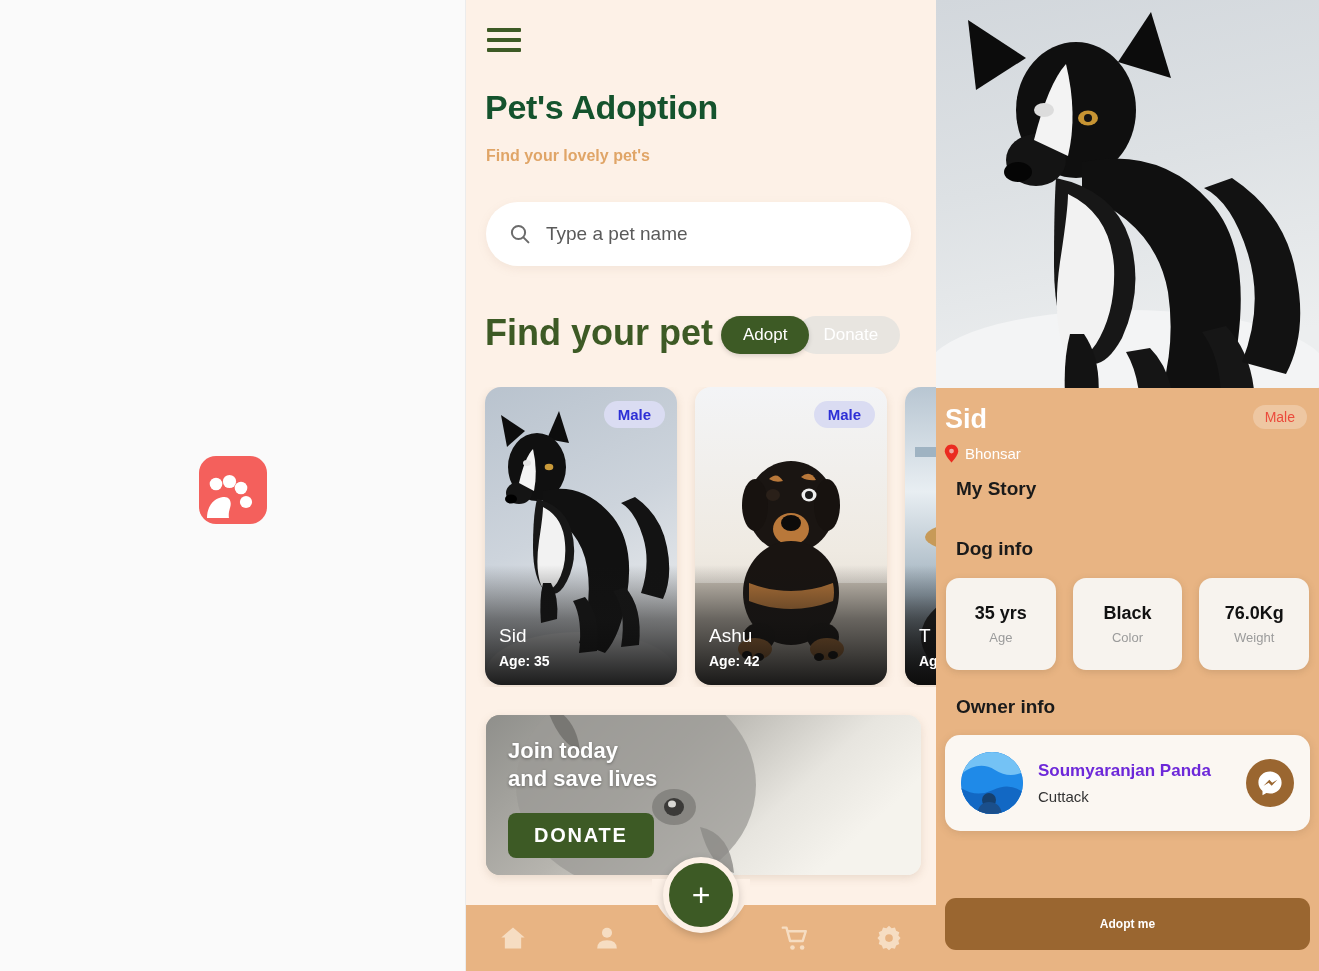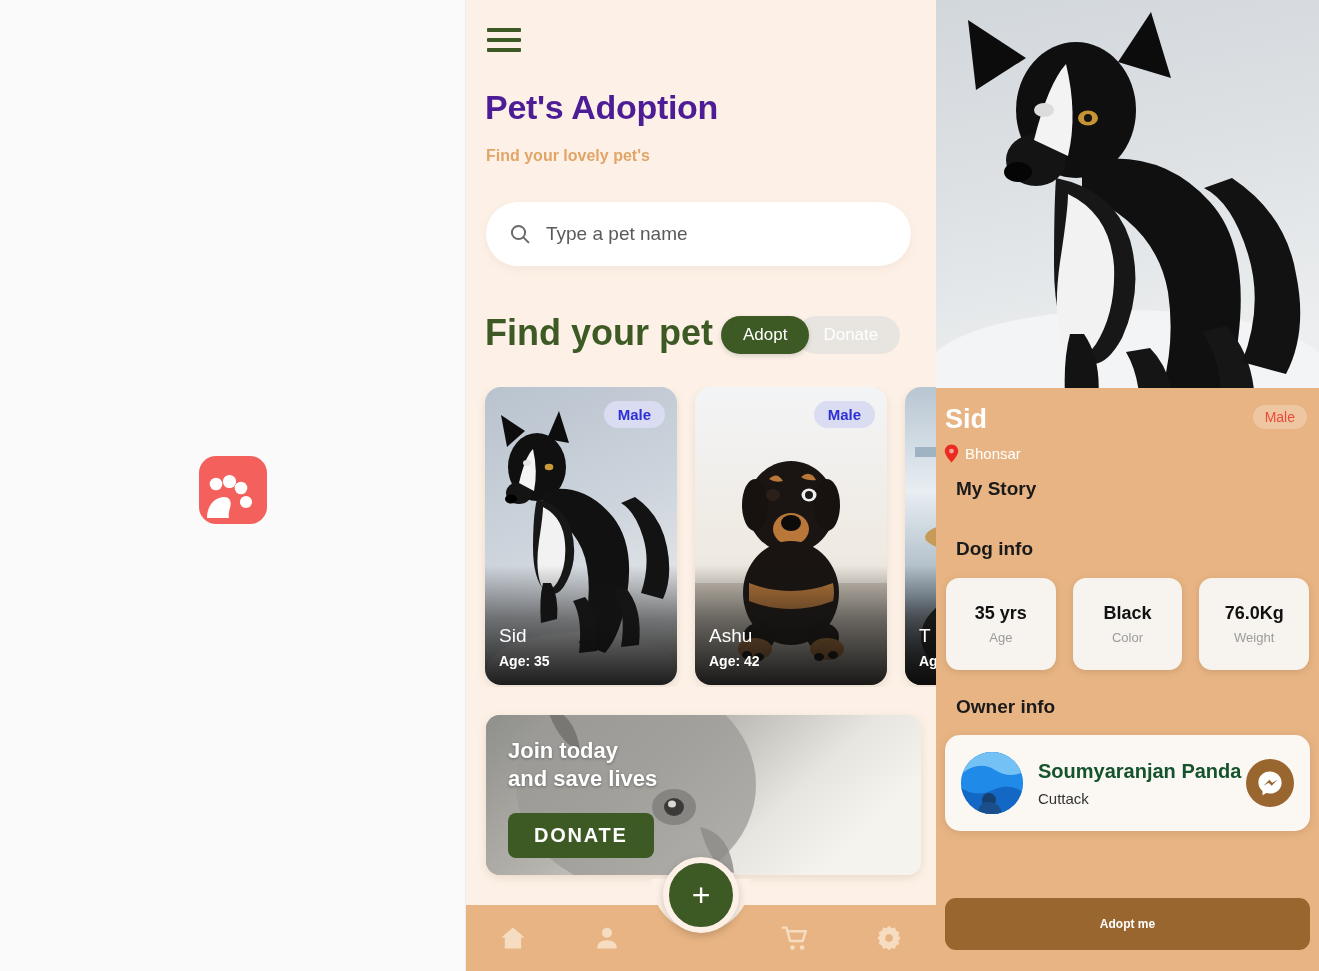--- a/index.html
+++ b/index.html
@@ -73,21 +73,21 @@
     border-radius: 1px;
     background: #3d5a25;
     margin-bottom: 6px;
   }
   .app-title {
     position: absolute;
     left: 19px;
     top: 88px;
     font-size: 34px;
     font-weight: bold;
-    color: #4c1d95;
+    color: #14532d;
     letter-spacing: -0.3px;
   }
   .app-sub {
     position: absolute;
     left: 20px;
     top: 147px;
     font-size: 16px;
     font-weight: bold;
     color: #e0a567;
     text-align: right;
@@ -410,21 +410,21 @@
   }
   .avatar {
     width: 62px;
     height: 62px;
     border-radius: 50%;
     overflow: hidden;
     flex: 0 0 62px;
     background: #1d7fe0;
   }
   .owner-text { margin-left: 15px; flex: 1 1 auto; }
-  .owner-name { font-size: 20px; font-weight: bold; color: #14532d; }
+  .owner-name { font-size: 17px; font-weight: bold; color: #6d28d9; }
   .owner-city { font-size: 15px; color: #333333; margin-top: 7px; }
   .chat-btn {
     width: 48px;
     height: 48px;
     border-radius: 50%;
     background: #9a6630;
     display: flex;
     align-items: center;
     justify-content: center;
     cursor: pointer;

